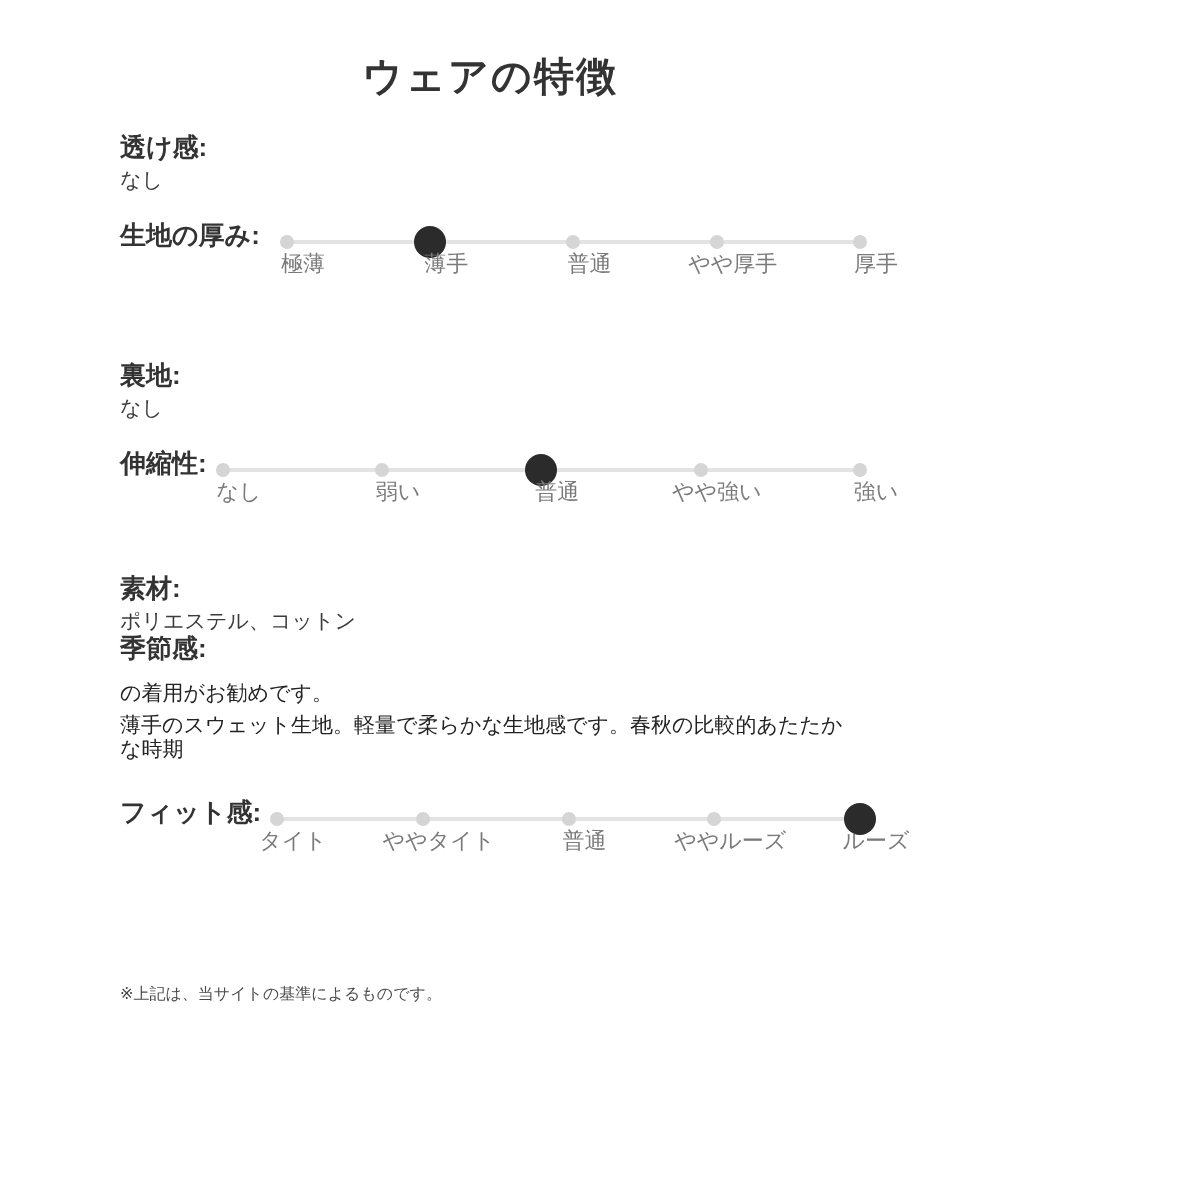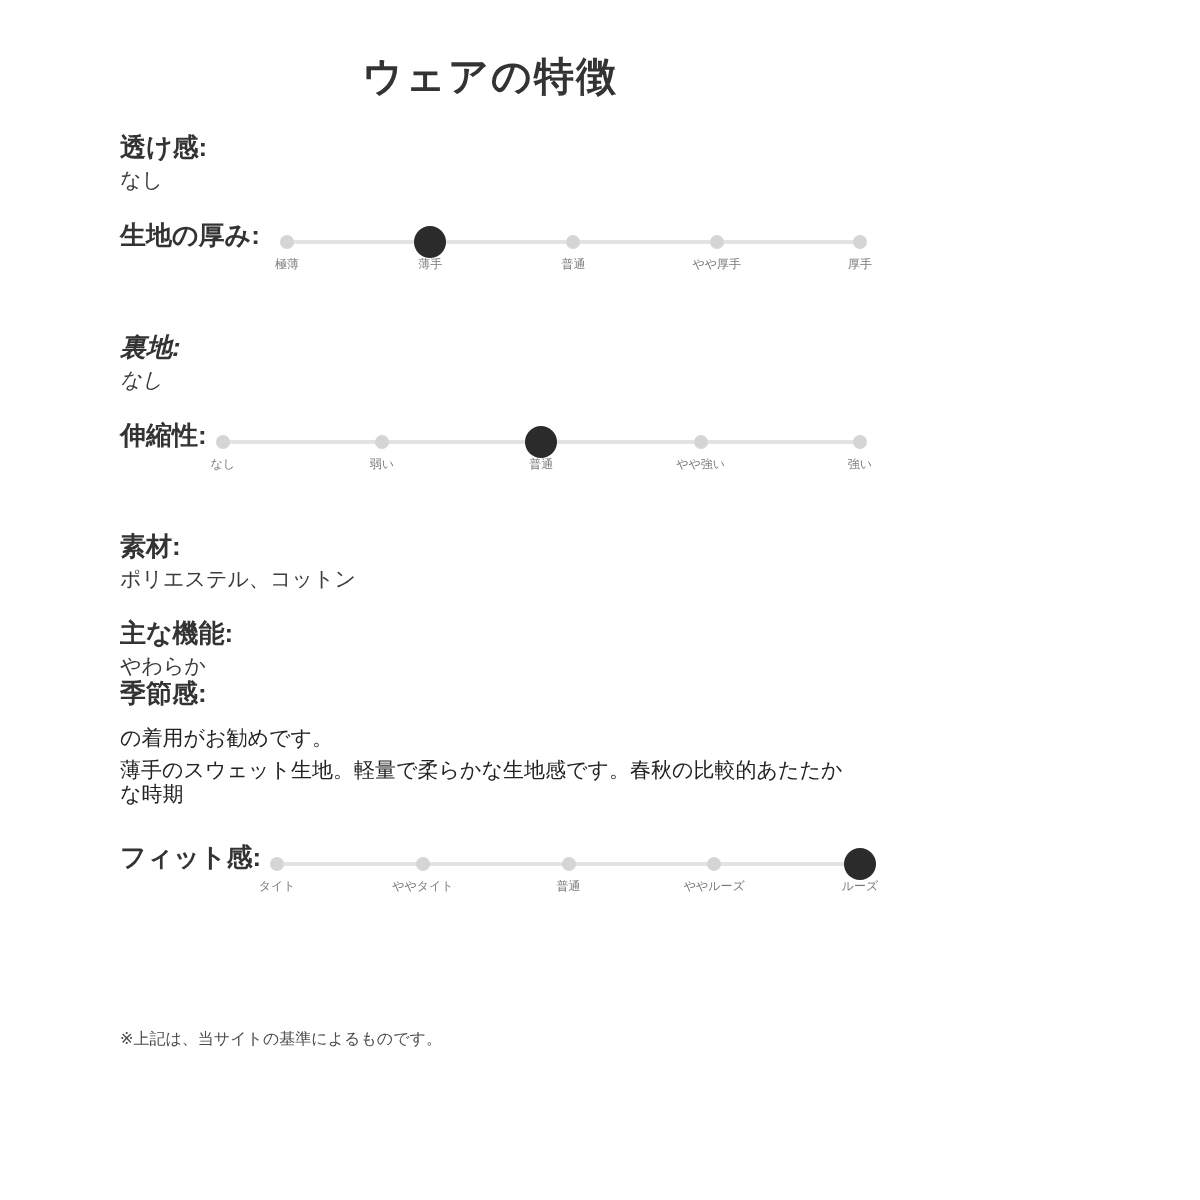--- a/index.html
+++ b/index.html
@@ -28,23 +28,23 @@
 
   .text-section .value {
     margin-top:6px;
     font-size:21px;
     line-height:24px;
     color:#3b3b3b;
   }
 
   .s-sheerness { margin-top:32px; }
   .s-thickness { margin-top:28px;gap:11px; }
-  .s-lining    { margin-top:54px;font-style:italic; }
+  .s-lining    { margin-top:82px; }
   .s-stretch   { margin-top:28px; }
-  .s-material  { margin-top:53px; }
+  .s-material  { margin-top:67px; }
   .s-functions { margin-top:27px; }
   .s-season    { }
   .s-fit       { margin-top:36px; }
 
   .slider-section {
     display:flex;
     flex-direction:row;
     align-items:flex-start;
   }
   .slider {
@@ -71,24 +71,24 @@
     border-radius:50%;
     background:var(--dot,#d5d5d5);
     transform:translate(-50%,-50%);
   }
   .stop.selected .dot {
     width:32px; height:32px;
     background:var(--selected_dot,#2b2b2b);
   }
   .stop .stop-label {
     position:absolute;
-    left:0; top:34px;
+    left:16px; top:34px;
     transform:translateX(-50%);
     white-space:nowrap;
-    font-size:12px;
+    font-size:22px;
     line-height:20px;
     color:var(--muted,#7a7a7a);
   }
 
   .s-season .desc-line {
     font-size:21px;
     line-height:24px;
     color:#222;
   }
   .s-season .desc-line.first { margin-top:8px; }
@@ -176,24 +176,20 @@
         </div>
       </div>
     </div>
   </section>
 
   <section class="text-section s-material">
     <h2>素材:</h2>
     <p class="value">ポリエステル、コットン</p>
   </section>
 
-  <section class="text-section s-functions">
-    <h2>主な機能:</h2>
-    <p class="value">やわらか</p>
-  </section>
 
   <section class="s-season">
     <h2>季節感:</h2>
     <p class="desc-line second">の着用がお勧めです。</p>
     <p class="desc-line first">薄手のスウェット生地。軽量で柔らかな生地感です。春秋の比較的あたたかな時期</p>
   </section>
 
   <section class="slider-section s-fit">
     <h2>フィット感:</h2>
     <div class="slider">

